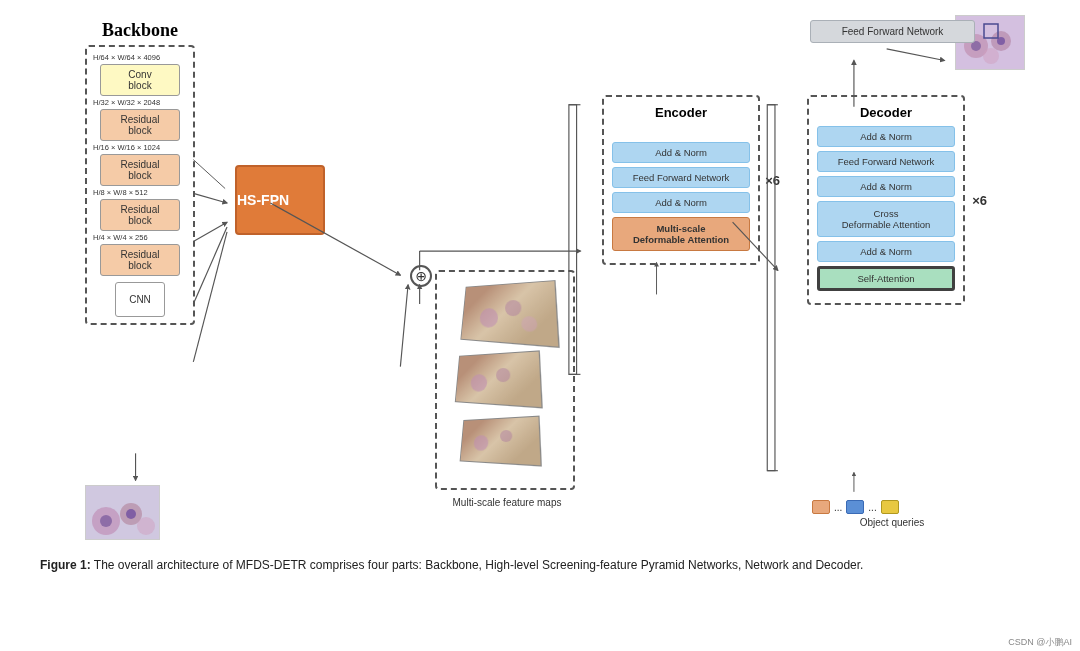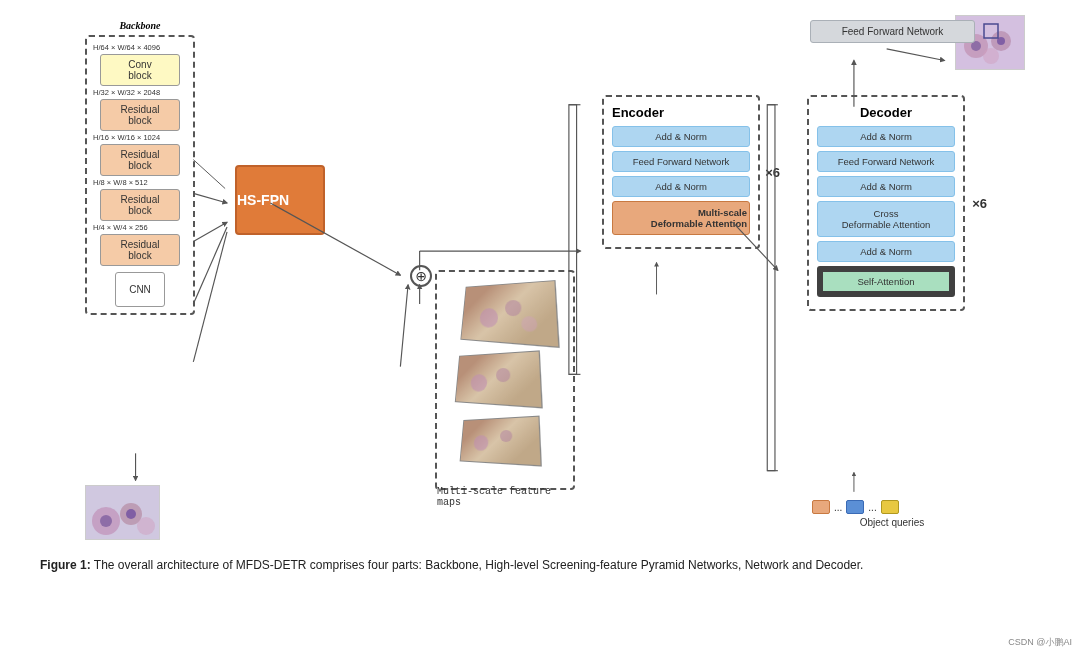--- a/index.html
+++ b/index.html
@@ -27,24 +27,23 @@
     
     .backbone-section {
       position: absolute;
       left: 65px;
       top: 10px;
       width: 110px;
     }
 
     .backbone-title {
       font-weight: bold;
-      font-size: 10px;
+      font-size: 18px;
       text-align: center;
       margin-bottom: 4px;
-      font-style: italic;
     }
 
     .dashed-box-backbone {
       border: 2px dashed #555;
       border-radius: 4px;
       padding: 6px 4px;
       display: flex;
       flex-direction: column;
       align-items: center;
       gap: 2px;
@@ -270,41 +269,41 @@
           <circle cx="25" cy="30" r="9" fill="#c090b0" opacity="0.6"></circle>
           <circle cx="50" cy="22" r="7" fill="#b080a0" opacity="0.5"></circle>
         </svg>
       </div>
       <div style="position:absolute; top:145px; left:20px; width:80px; height:46px; background:linear-gradient(135deg,#b89078 20%,#d8c4a8 50%,#c0a888 80%); border:1px solid #888; transform:perspective(80px) rotateY(-12deg) rotateX(8deg);">
         <svg width="80" height="46" viewBox="0 0 80 46">
           <circle cx="22" cy="25" r="8" fill="#c090b0" opacity="0.6"></circle>
           <circle cx="48" cy="18" r="6" fill="#b080a0" opacity="0.5"></circle>
         </svg>
       </div>
-      <div style="position:absolute; bottom:-20px; left:0; width:140px; text-align:left; font-size:10px; font-family:Liberation Mono, monospace; color:#333;margin-top:16px;">Multi-scale feature maps</div>
+      <div style="position:absolute; bottom:-20px; left:0; width:140px; text-align:center; font-size:10px; font-family:Liberation Sans, sans-serif; color:#333;margin-top:16px;">Multi-scale feature maps</div>
     </div>
 
     <div style="position:absolute; left:582px; top:85px; width:158px; border:2px dashed #555; border-radius:4px; padding:8px;">
-      <div style="font-weight:bold; font-size:13px; margin-bottom:6px; font-family:Arial,sans-serif;">Encoder</div>
+      <div style="font-weight:bold; font-size:13px; text-align:center; margin-bottom:22px; font-family:Arial,sans-serif;">Encoder</div>
       <div style="background:#aed6f1; border:1px solid #85c1e9; border-radius:3px; width:100%; padding:4px 2px; text-align:center; font-size:9.5px; color:#333; font-family:Arial,sans-serif; margin-bottom:4px;">Add &amp; Norm</div>
       <div style="background:#aed6f1; border:1px solid #85c1e9; border-radius:3px; width:100%; padding:4px 2px; text-align:center; font-size:9.5px; color:#333; font-family:Arial,sans-serif; margin-bottom:4px;">Feed Forward Network</div>
       <div style="background:#aed6f1; border:1px solid #85c1e9; border-radius:3px; width:100%; padding:4px 2px; text-align:center; font-size:9.5px; color:#333; font-family:Arial,sans-serif; margin-bottom:4px;">Add &amp; Norm</div>
-      <div style="background:#e8a87c; border:1px solid #c87941; border-radius:3px; width:100%; padding:5px 2px; text-align:right; font-size:9.5px; color:#333; font-family:Arial,sans-serif; font-weight:bold; margin-bottom:4px;">Multi-scale<br>Deformable Attention</div>
+      <div style="background:#e8a87c; border:1px solid #c87941; border-radius:3px; width:100%; padding:5px 2px; text-align:center; font-size:9.5px; color:#333; font-family:Arial,sans-serif; font-weight:bold; margin-bottom:4px;">Multi-scale<br>Deformable Attention</div>
 
       <div style="position:absolute; right:-22px; top:50%; transform:translateY(-50%); font-size:13px; font-weight:bold; color:#333; font-family:Arial,sans-serif;">×6</div>
     </div>
 
     <div style="position:absolute; left:787px; top:85px; width:158px; border:2px dashed #555; border-radius:4px; padding:8px;">
       <div style="font-weight:bold; font-size:13px; text-align:center; margin-bottom:6px; font-family:Arial,sans-serif;">Decoder</div>
       <div style="background:#aed6f1; border:1px solid #85c1e9; border-radius:3px; width:100%; padding:4px 2px; text-align:center; font-size:9.5px; color:#333; font-family:Arial,sans-serif; margin-bottom:4px;">Add &amp; Norm</div>
       <div style="background:#aed6f1; border:1px solid #85c1e9; border-radius:3px; width:100%; padding:4px 2px; text-align:center; font-size:9.5px; color:#333; font-family:Arial,sans-serif; margin-bottom:4px;">Feed Forward Network</div>
       <div style="background:#aed6f1; border:1px solid #85c1e9; border-radius:3px; width:100%; padding:4px 2px; text-align:center; font-size:9.5px; color:#333; font-family:Arial,sans-serif; margin-bottom:4px;">Add &amp; Norm</div>
       <div style="background:#aed6f1; border:1px solid #85c1e9; border-radius:3px; width:100%; padding:6px 15px; text-align:center; font-size:9.5px; color:#333; font-family:Arial,sans-serif; margin-bottom:4px;">Cross<br>Deformable Attention</div>
       <div style="background:#aed6f1; border:1px solid #85c1e9; border-radius:3px; width:100%; padding:4px 2px; text-align:center; font-size:9.5px; color:#333; font-family:Arial,sans-serif; margin-bottom:4px;">Add &amp; Norm</div>
-      <div style="background:#a9dfbf; border:6px solid #404040; border-radius:3px; width:100%; padding:4px 2px; text-align:center; font-size:9.5px; color:#333; font-family:Arial,sans-serif; margin-bottom:4px;">Self-Attention</div>
+      <div style="background:#a9dfbf; border:3px solid #404040; border-radius:3px; width:100%; padding:4px 2px; text-align:center; font-size:9.5px; color:#333; font-family:Arial,sans-serif; margin-bottom:4px;">Self-Attention</div>
 
       <div style="position:absolute; right:-24px; top:50%; transform:translateY(-50%); font-size:13px; font-weight:bold; color:#333; font-family:Arial,sans-serif;">×6</div>
     </div>
 
     <div style="position:absolute; left:792px; top:490px; width:160px;">
       <div style="display:flex; align-items:center; gap:4px;">
         <div style="width:18px; height:14px; background:#e8a87c; border:1px solid #c87941; border-radius:2px;"></div>
         <span style="font-size:10px; font-family:Arial,sans-serif; color:#333;">...</span>
         <div style="width:18px; height:14px; background:#5b8fd6; border:1px solid #3a6ab5; border-radius:2px;"></div>
         <span style="font-size:10px; font-family:Arial,sans-serif; color:#333;">...</span>

